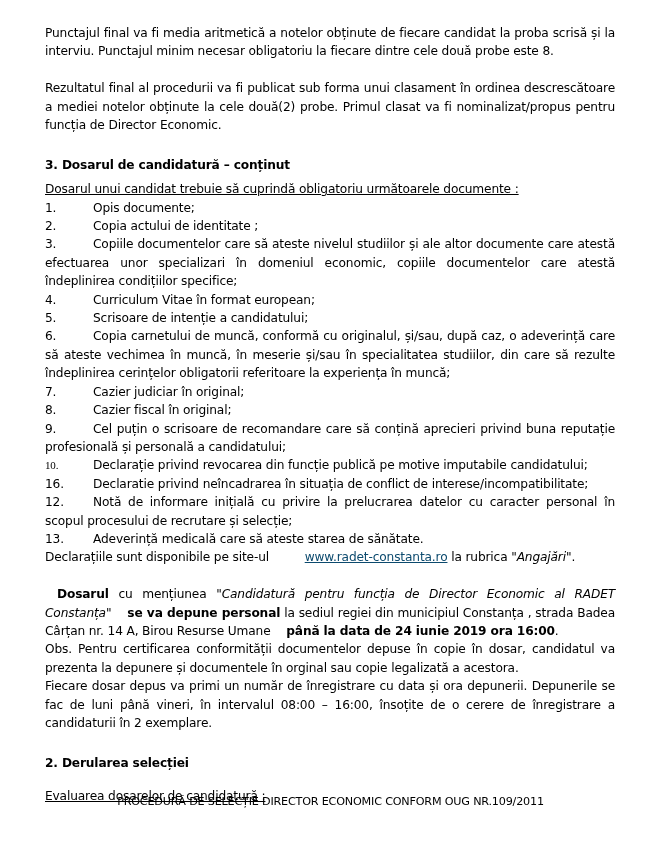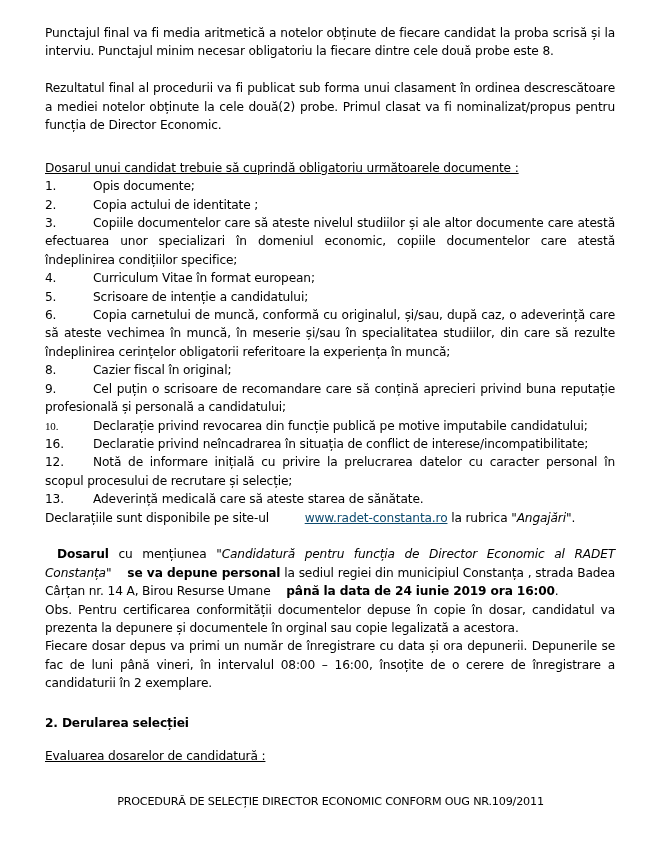--- a/index.html
+++ b/index.html
@@ -30,30 +30,32 @@
 </head>
 <body>
 
 <div class="page">
 
   <p class="just">Punctajul final va fi media aritmetică a notelor obținute de fiecare candidat la proba scrisă și la interviu. Punctajul minim necesar obligatoriu la fiecare dintre cele două probe este 8.</p>
   <div class="gap"></div>
   <p class="just">Rezultatul final al procedurii va fi publicat sub forma unui clasament în ordinea descrescătoare a mediei notelor obținute la cele două(2) probe. Primul clasat va fi nominalizat/propus pentru funcția de Director Economic.</p>
   <div class="gap"></div>
 
+  <p class="h">3. Dosarul de candidatură – conținut</p>
   <div style="height:6px"></div>
   <p class="u">Dosarul unui candidat trebuie să cuprindă obligatoriu următoarele documente :</p>
 
   <div>
     <p class="item"><span class="num">1.</span><span>Opis documente;</span></p>
     <p class="item"><span class="num">2.</span><span>Copia actului de identitate ;</span></p>
     <p class="item"><span class="num">3.</span><span>Copiile documentelor care să ateste nivelul studiilor și ale altor documente care atestă efectuarea unor specializari în domeniul economic, copiile documentelor care atestă îndeplinirea condițiilor specifice;</span></p>
     <p class="item"><span class="num">4.</span><span>Curriculum Vitae în format european;</span></p>
     <p class="item"><span class="num">5.</span><span>Scrisoare de intenție a candidatului;</span></p>
     <p class="item"><span class="num">6.</span><span>Copia carnetului de muncă, conformă cu originalul, și/sau, după caz, o adeverință care să ateste vechimea în muncă, în meserie și/sau în specialitatea studiilor, din care să rezulte îndeplinirea cerințelor obligatorii referitoare la experiența în muncă;</span></p>
+    <p class="item"><span class="num">7.</span><span>Cazier judiciar în original;</span></p>
     <p class="item"><span class="num">8.</span><span>Cazier fiscal în original;</span></p>
     <p class="item"><span class="num">9.</span><span>Cel puțin o scrisoare de recomandare care să conțină aprecieri privind buna reputație profesională și personală a candidatului;</span></p>
     <p class="item"><span class="num serif">10.</span><span>Declarație privind revocarea din funcție publică pe motive imputabile candidatului;</span></p>
     <p class="item"><span class="num">16.</span><span>Declaratie privind neîncadrarea în situația de conflict de interese/incompatibilitate;</span></p>
     <p class="item"><span class="num">12.</span><span>Notă de informare inițială cu privire la prelucrarea datelor cu caracter personal în scopul procesului de recrutare și selecție;</span></p>
     <p class="item"><span class="num">13.</span><span>Adeverință medicală care să ateste starea de sănătate.</span></p>
   </div>
 
   <p><span>Declarațiile sunt disponibile pe site-ul </span><a class="link">www.radet-constanta.ro</a><span> la rubrica </span><span class="i">"Angajări"</span><span>.</span></p>
   <div class="gap"></div>

